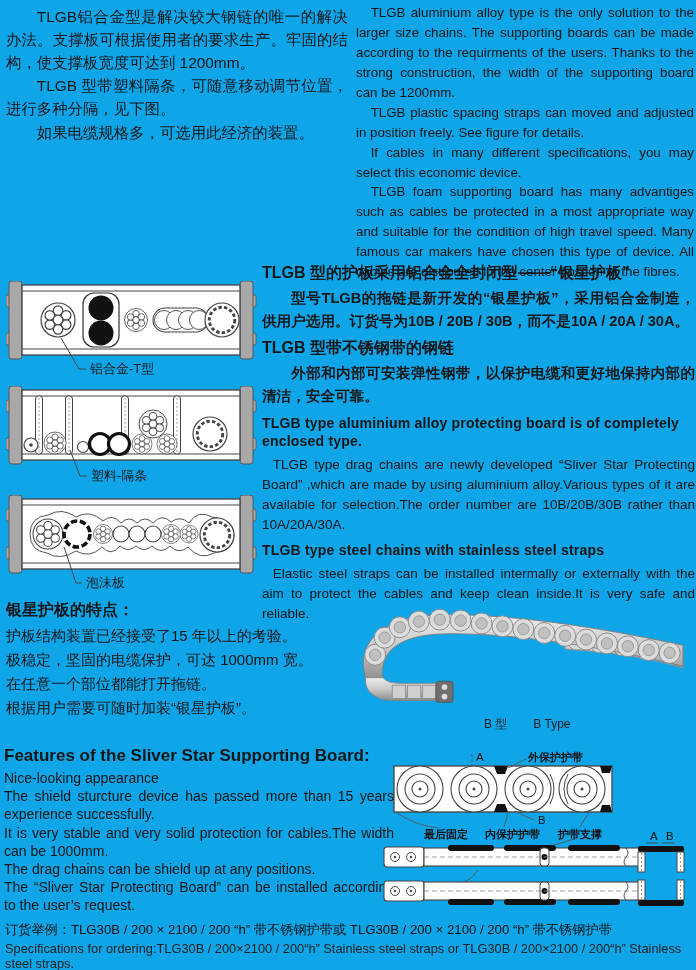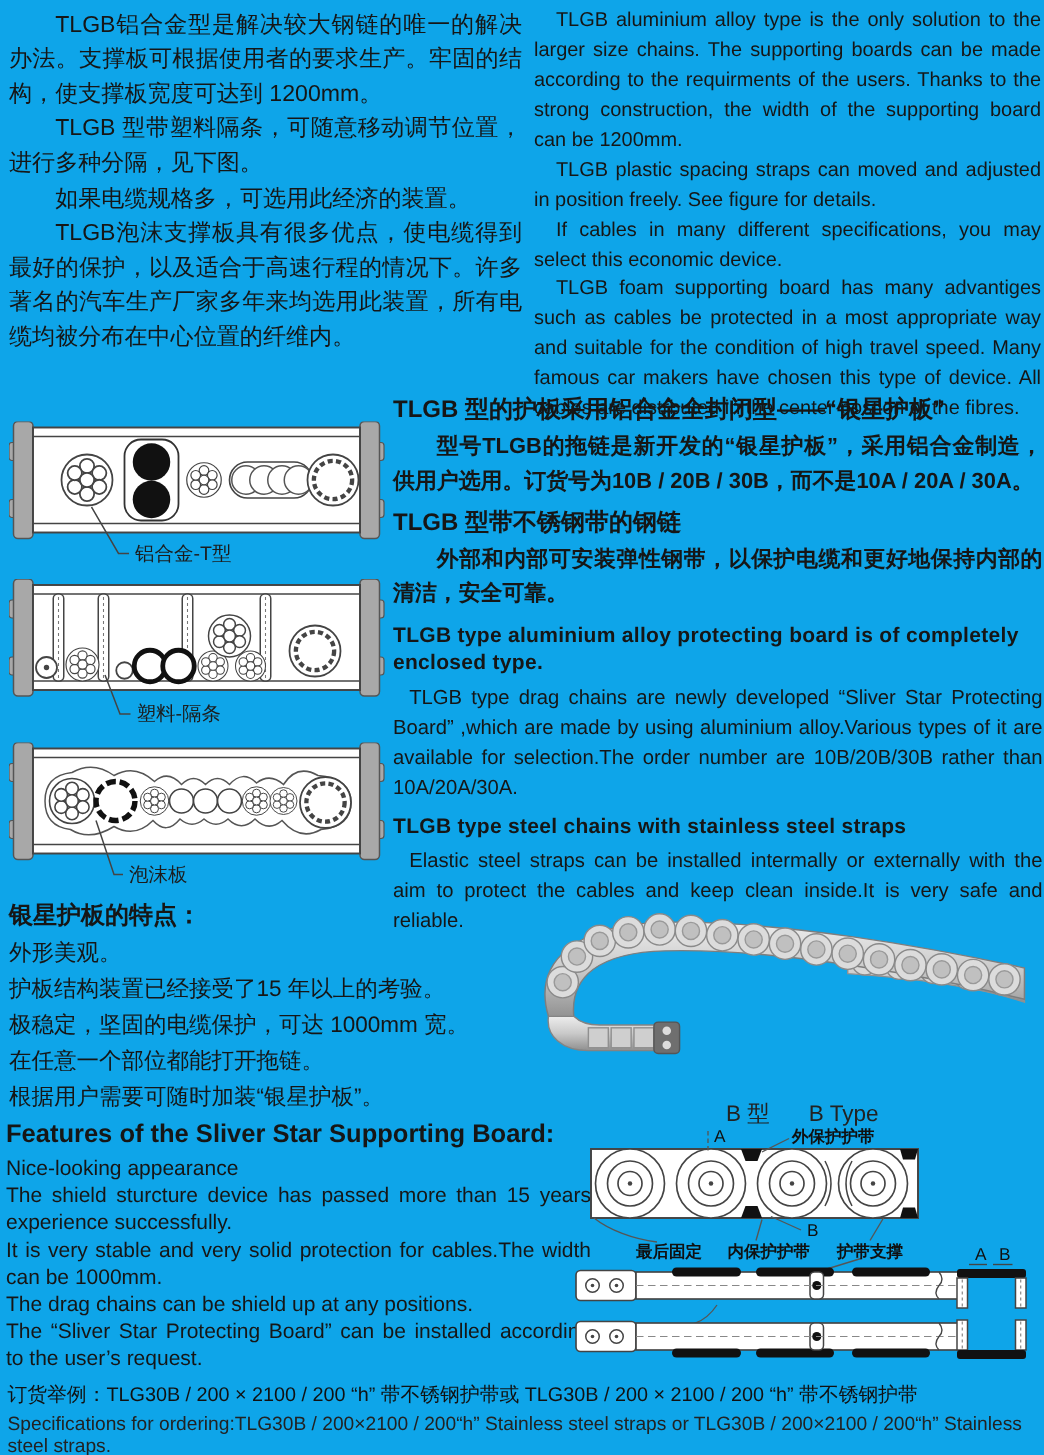--- a/index.html
+++ b/index.html
@@ -25,41 +25,40 @@
   .b-en{margin:0;font-size:13.5px;line-height:1.48;text-indent:.8em;text-align:justify;}
   
   .features-zh{position:absolute;left:6px;top:600px;width:330px;}
   .features-zh .ft-title{font-size:16px;font-weight:bold;margin:0 0 3px 0;}
   .features-zh .ft-line{font-size:15px;line-height:1.6;}
   .features-en{position:absolute;left:4px;top:746px;width:390px;}
   .features-en .ft-title{font-size:17px;font-weight:bold;margin:0 0 3px 0;}
   .features-en .ft-line{font-size:14px;line-height:1.3;text-align:justify;}
   
   .photo-wrap{position:absolute;left:328px;top:594px;width:368px;}
-  .photo-caption{margin-top:20px;padding-left:156px;font-size:15px;color:#222;}
+  .photo-caption{margin-top:4px;padding-left:156px;font-size:12px;color:#222;}
   .photo-caption span{margin-right:26px;}
   
   .techdraw{position:absolute;left:382px;top:750px;width:312px;}
   .tlabel{font-size:11px;font-weight:bold;fill:#101010;}
   .tletter{font-size:11.5px;fill:#101010;}
   
   .ordering-zh{position:absolute;left:5px;top:921px;width:690px;font-size:13.2px;color:#111;}
   .ordering-en{position:absolute;left:5px;top:941px;width:690px;font-size:12.8px;color:#222;}
   svg text{font-family:"Liberation Sans","DejaVu Sans",sans-serif;}
 </style>
 </head>
 <body>
 
 <div class="page">
 
   <div class="intro-zh">
     <p>TLGB铝合金型是解决较大钢链的唯一的解决办法。支撑板可根据使用者的要求生产。牢固的结构，使支撑板宽度可达到 1200mm。</p>
     <p>TLGB 型带塑料隔条，可随意移动调节位置，进行多种分隔，见下图。</p>
     <p>如果电缆规格多，可选用此经济的装置。</p>
-    <p>TLGB泡沫支撑板具有很多优点，使电缆得到最好的保护，以及适合于高速行程的情况下。许多著名的汽车生产厂家多年来均选用此装置，所有电缆均被分布在中心位置的纤维内。</p>
   </div>
 
   <div class="intro-en">
     <p>TLGB aluminium alloy type is the only solution to the larger size chains. The supporting boards can be made according to the requirments of the users. Thanks to the strong construction, the width of the supporting board can be 1200mm.</p>
     <p>TLGB plastic spacing straps can moved and adjusted in position freely. See figure for details.</p>
     <p>If cables in many different specifications, you may select this economic device.</p>
     <p>TLGB foam supporting board has many advantiges such as cables be protected in a most appropriate way and suitable for the condition of high travel speed. Many famous car makers have chosen this type of device. All cables are distrbuted in the center postion of the fibres.</p>
   </div>
 
   <div class="diagrams">
@@ -160,21 +159,20 @@
     <h3 class="h-zh">TLGB 型带不锈钢带的钢链</h3>
     <p class="b-zh">外部和内部可安装弹性钢带，以保护电缆和更好地保持内部的清洁，安全可靠。</p>
     <h2 class="h-en">TLGB type aluminium alloy protecting board is of completely enclosed type.</h2>
     <p class="b-en">TLGB type drag chains are newly developed “Sliver Star Protecting Board” ,which are made by using aluminium alloy.Various types of it are available for selection.The order number are 10B/20B/30B rather than 10A/20A/30A.</p>
     <h2 class="h-en">TLGB type steel chains with stainless steel straps</h2>
     <p class="b-en">Elastic steel straps can be installed intermally or externally with the aim to protect the cables and keep clean inside.It is very safe and reliable.</p>
   </div>
 
   <div class="features-zh">
     <div class="ft-title">银星护板的特点：</div>
-    <div class="ft-line">外形美观。</div>
     <div class="ft-line">护板结构装置已经接受了15 年以上的考验。</div>
     <div class="ft-line">极稳定，坚固的电缆保护，可达 1000mm 宽。</div>
     <div class="ft-line">在任意一个部位都能打开拖链。</div>
     <div class="ft-line">根据用户需要可随时加装“银星护板”。</div>
   </div>
 
   <div class="photo-wrap">
     <svg width="366" height="114" viewBox="0 0 366 120">
       <defs>
         <linearGradient id="met" x1="0" y1="0" x2="0" y2="1">

